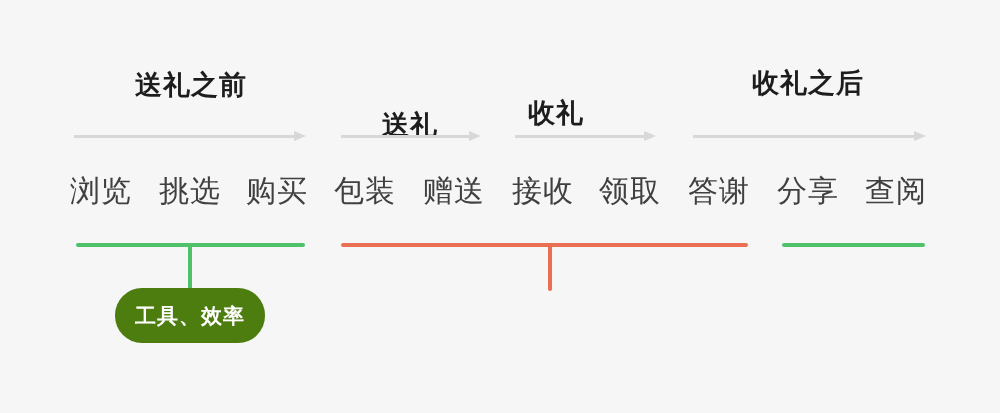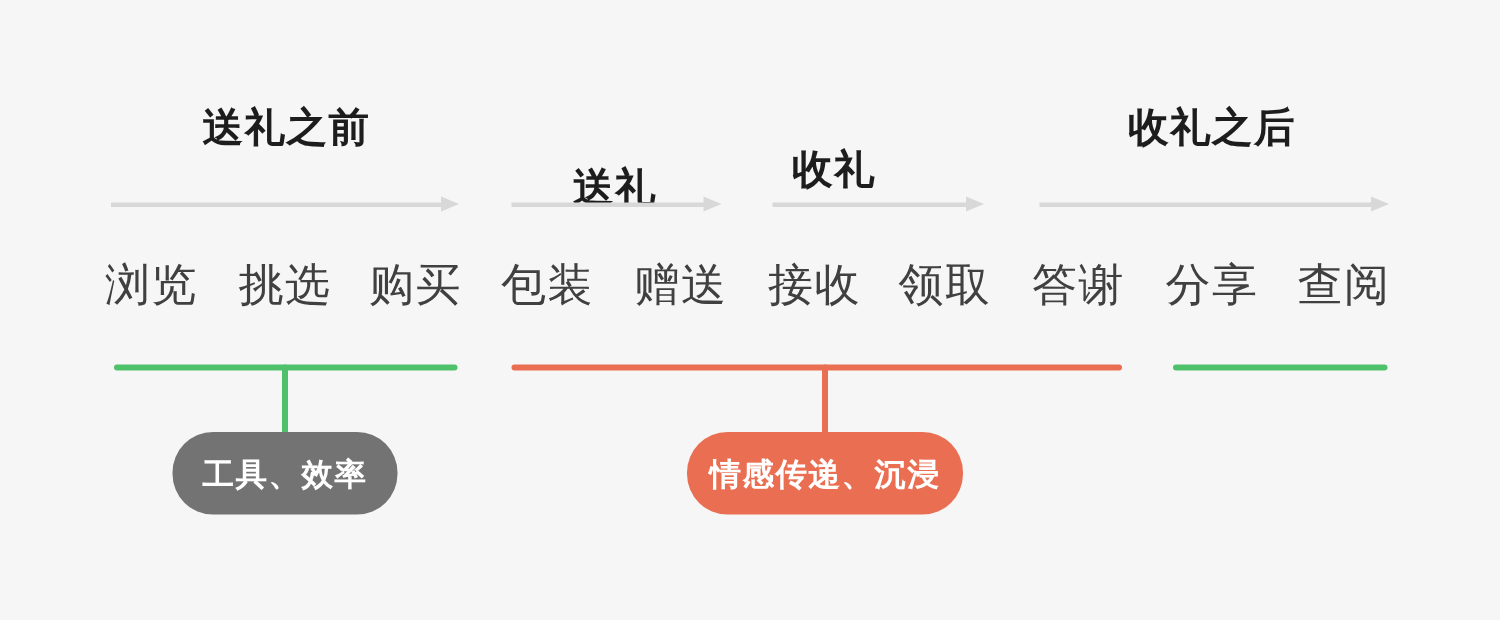--- a/index.html
+++ b/index.html
@@ -103,21 +103,21 @@
   }
 </style>
 </head>
 <body style="background: rgb(246, 246, 246);">
 
 <div id="canvas" style="background: rgb(246, 246, 246);">
 
   <div class="phase-title" style="left: 191px; color: rgb(29, 29, 29);">送礼之前</div>
   <div class="phase-title" style="left: 410px; color: rgb(29, 29, 29); margin-top: 40px;">送礼</div>
   <div class="phase-title" style="left: 556px; color: rgb(29, 29, 29); margin-top: 28px;">收礼</div>
-  <div class="phase-title" style="left: 808px; color: rgb(29, 29, 29);">收礼之后</div>
+  <div class="phase-title" style="left: 808px; color: rgb(29, 29, 29); font-family: Liberation Mono, monospace;">收礼之后</div>
 
   <div class="arrow" style="left: 74px; width: 232px;">
     <div class="shaft" style="background: rgb(216, 216, 216);"></div>
     <div class="head" style="border-left-color: rgb(216, 216, 216);"></div>
   </div>
   <div class="arrow" style="left: 341px; width: 140px;">
     <div class="shaft" style="background: rgb(216, 216, 216);"></div>
     <div class="head" style="border-left-color: rgb(216, 216, 216);"></div>
   </div>
   <div class="arrow" style="left: 515px; width: 141px;">
@@ -140,20 +140,17 @@
   <div class="step" style="left: 808px; color: rgb(64, 64, 64);">分享</div>
   <div class="step" style="left: 896px; color: rgb(64, 64, 64);">查阅</div>
 
   <div class="group-bar" style="left: 76px; width: 229px; background: rgb(79, 193, 107);"></div>
   <div class="group-bar" style="left: 341px; width: 407px; background: rgb(234, 111, 82);"></div>
   <div class="group-bar" style="left: 782px; width: 143px; background: rgb(79, 193, 107);"></div>
 
   <div class="stem" style="left: 188px; height: 48px; background: rgb(79, 193, 107);"></div>
   <div class="stem" style="left: 548px; height: 48px; background: rgb(234, 111, 82);"></div>
 
-  <div class="pill" style="left: 115px; top: 288px; width: 150px; height: 55px; background: #737373; color: rgb(255, 255, 255);">
+  <div class="pill" style="left: 115px; top: 288px; width: 150px; height: 55px; background: #4d7c0f; color: rgb(255, 255, 255);">
     <span>工具、效率</span>
-  </div>
-  <div class="pill" style="left: 458px; top: 288px; width: 184px; height: 55px; background: rgb(234, 111, 82); color: rgb(255, 255, 255);">
-    <span>情感传递、沉浸</span>
   </div>
 
 </div>
 
 </body></html>

